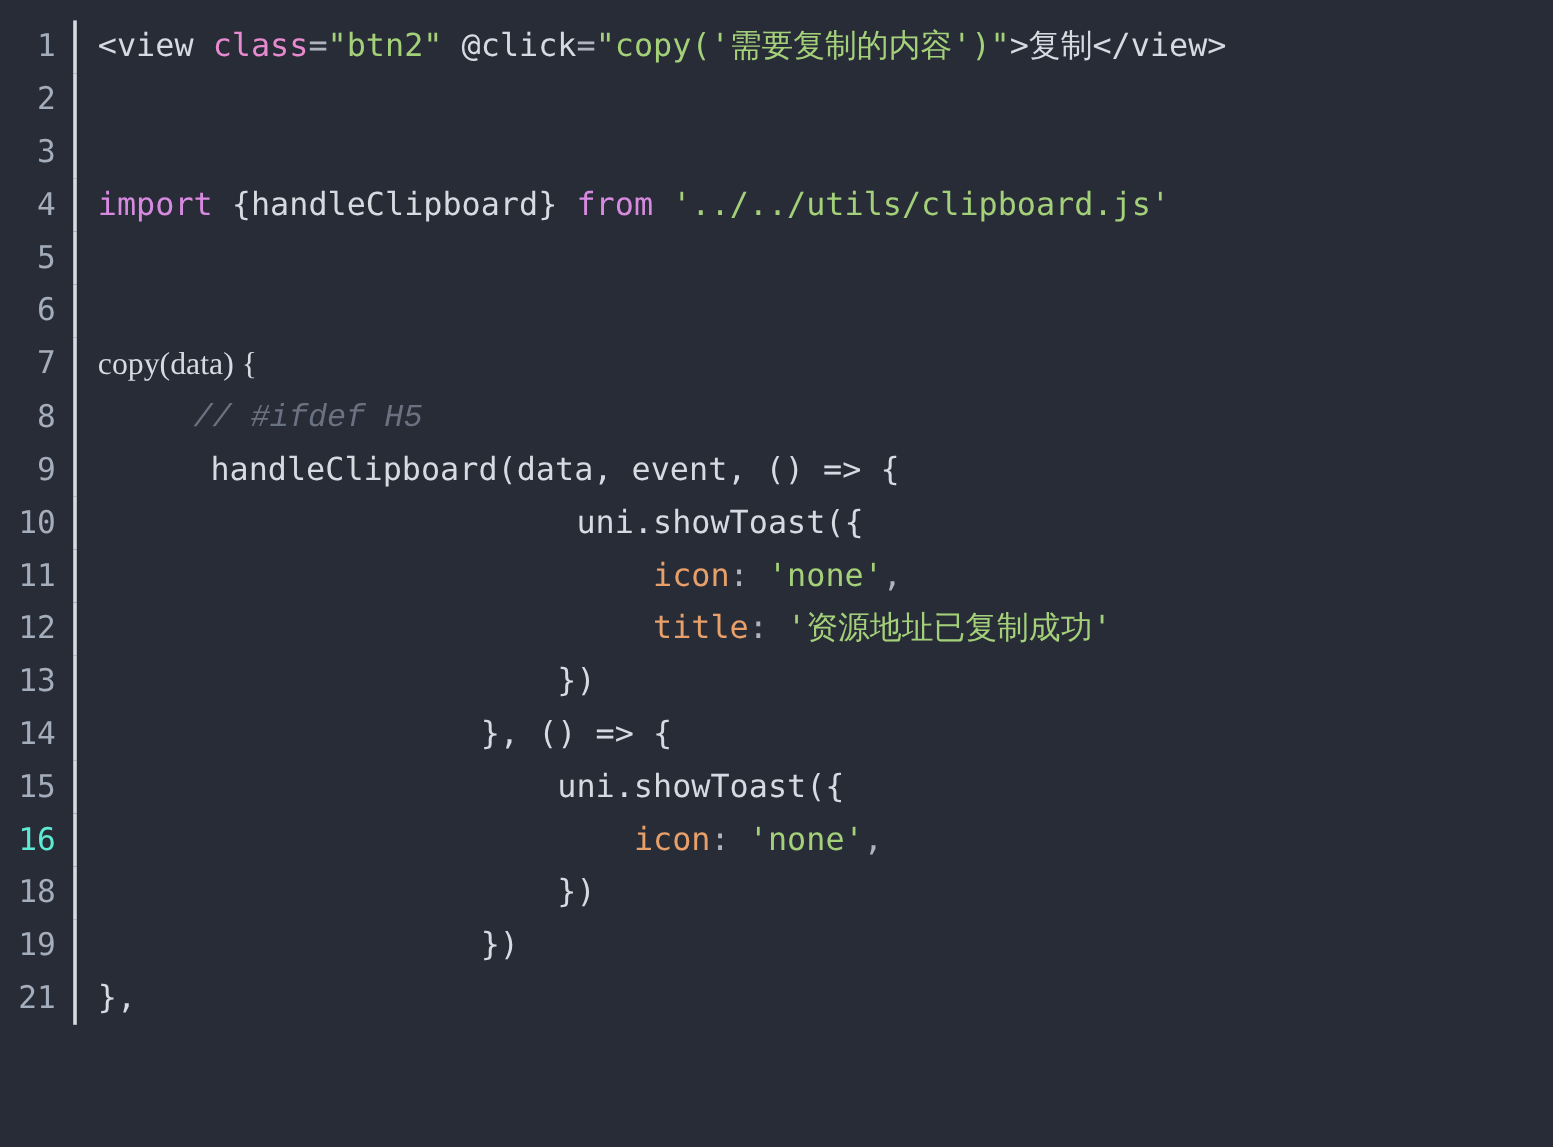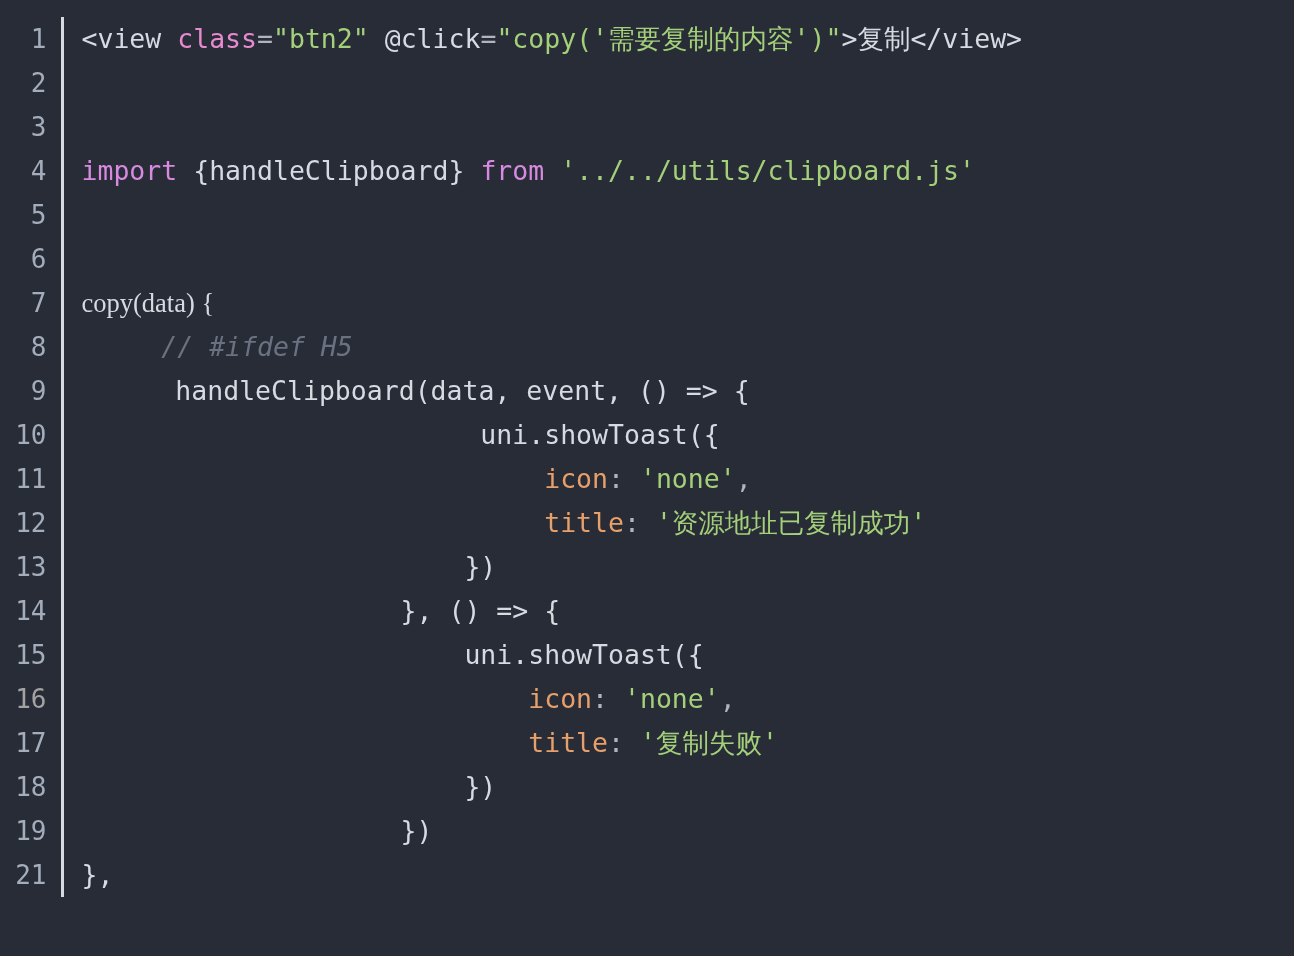--- a/index.html
+++ b/index.html
@@ -66,21 +66,21 @@
     white-space: pre;
   }
 
   
   .t-plain   { color: #d6dae1; }
   .t-attr    { color: #e88ad0; }
   .t-keyword { color: #d78ae0; }
   .t-string  { color: #a4d07a; }
   .t-prop    { color: #e8a06a; }
   .t-punct   { color: #aeb4c0; }
-  .t-comment { color: #6a7281; font-style: italic; }
+  .t-comment { color: #6a7281; font-style: italic; font-family: Liberation Mono, monospace; }
 </style>
 </head>
 <body>
 
 <div id="code-block" style="background: rgb(40, 44, 55);">
   <table id="code-table">
     <tbody>
         <tr class="code-row">
           <td class="gutter-cell" style="color: rgb(164, 173, 187);">1</td>
           <td class="code-cell" style="border-left-color: rgb(215, 218, 224);"><span class="ln"><span class="t-plain">&lt;view </span><span class="t-attr">class</span><span class="t-punct">=</span><span class="t-string">"btn2"</span><span class="t-plain"> @click</span><span class="t-punct">=</span><span class="t-string">"copy('需要复制的内容')"</span><span class="t-plain">&gt;复制&lt;/view&gt;</span></span></td>
@@ -135,26 +135,22 @@
         </tr>
         <tr class="code-row">
           <td class="gutter-cell" style="color: rgb(164, 173, 187);">14</td>
           <td class="code-cell" style="border-left-color: rgb(215, 218, 224);"><span class="ln"><span class="t-plain">                    }, () =&gt; {</span></span></td>
         </tr>
         <tr class="code-row">
           <td class="gutter-cell" style="color: rgb(164, 173, 187);">15</td>
           <td class="code-cell" style="border-left-color: rgb(215, 218, 224);"><span class="ln"><span class="t-plain">                        uni.showToast({</span></span></td>
         </tr>
         <tr class="code-row">
-          <td class="gutter-cell" style="color: #a3a3a3;">16</td>
+          <td class="gutter-cell" style="color: #5eead4;">16</td>
           <td class="code-cell" style="border-left-color: rgb(215, 218, 224);"><span class="ln"><span class="t-plain">                            </span><span class="t-prop">icon</span><span class="t-punct">:</span><span class="t-plain"> </span><span class="t-string">'none'</span><span class="t-punct">,</span></span></td>
-        </tr>
-        <tr class="code-row">
-          <td class="gutter-cell" style="color: rgb(164, 173, 187);">17</td>
-          <td class="code-cell" style="border-left-color: rgb(215, 218, 224);"><span class="ln"><span class="t-plain">                            </span><span class="t-prop">title</span><span class="t-punct">:</span><span class="t-plain"> </span><span class="t-string">'复制失败'</span></span></td>
         </tr>
         <tr class="code-row">
           <td class="gutter-cell" style="color: rgb(164, 173, 187);">18</td>
           <td class="code-cell" style="border-left-color: rgb(215, 218, 224);"><span class="ln"><span class="t-plain">                        })</span></span></td>
         </tr>
         <tr class="code-row">
           <td class="gutter-cell" style="color: rgb(164, 173, 187);">19</td>
           <td class="code-cell" style="border-left-color: rgb(215, 218, 224);"><span class="ln"><span class="t-plain">                    })</span></span></td>
         </tr>
         <tr class="code-row">

